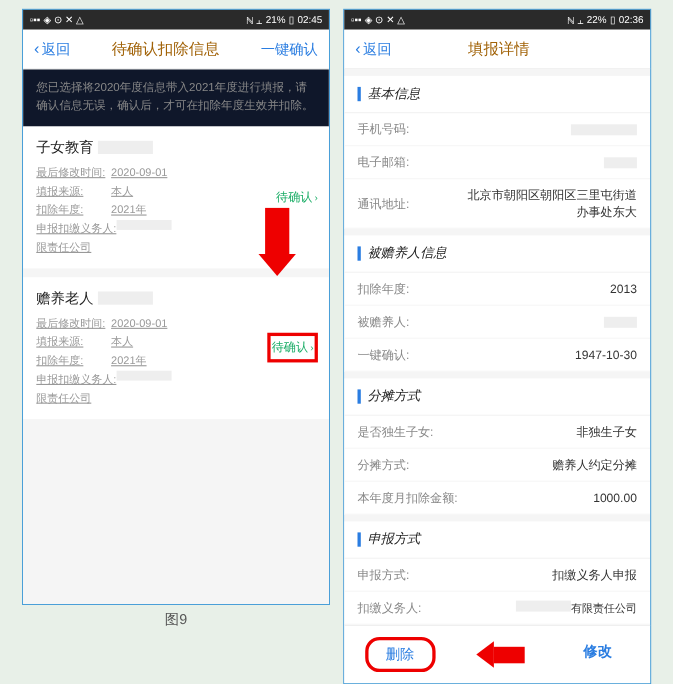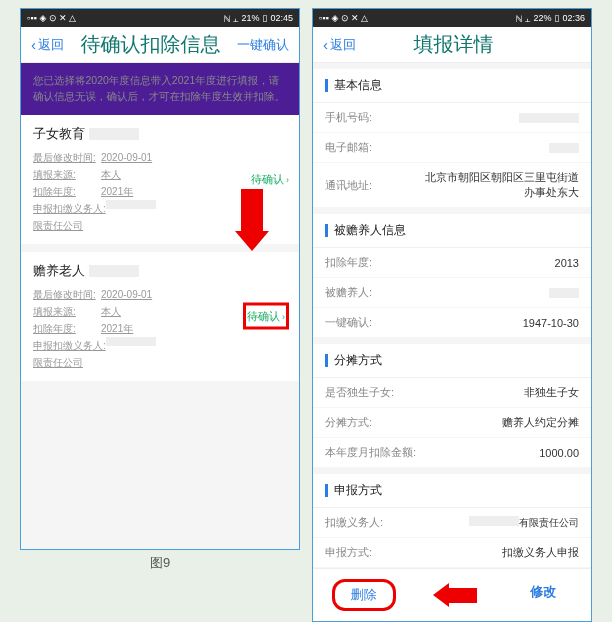--- a/index.html
+++ b/index.html
@@ -4,40 +4,40 @@
   <style>
     * { box-sizing: border-box; margin: 0; padding: 0; }
     body { font-family: -apple-system, "Helvetica Neue", Arial, sans-serif; background: #e8f0e8; padding: 8px; font-size: 12px; color: #333; }
     .wrap { display: flex; gap: 12px; justify-content: center; }
     .phone { width: 280px; border: 1px solid #4a9fd8; background: #f5f5f5; display: flex; flex-direction: column; position: relative; }
     .statusbar { background: #2a2a2a; color: #fff; height: 18px; display: flex; align-items: center; justify-content: space-between; padding: 0 6px; font-size: 9px; }
     .status-left, .status-right { display: flex; align-items: center; gap: 3px; }
     .navbar { background: #fff; height: 36px; display: flex; align-items: center; justify-content: space-between; padding: 0 10px; border-bottom: 1px solid #eee; }
     .back { color: #2a7de1; font-size: 13px; display: flex; align-items: center; }
     .back-chevron { font-size: 15px; margin-right: 2px; }
-    .title { font-size: 20px; color: #0f766e; font-weight: 400; }
+    .title { font-size: 14px; color: #a16207; font-weight: 400; }
     .right-action { color: #2a7de1; font-size: 13px; }
     .content { background: #f5f5f5; flex: 1; overflow: hidden; }
-    .notice { padding: 10px 12px; font-size: 10.5px; color: #888; line-height: 1.5; background: #4c1d95; }
+    .notice { padding: 10px 12px; font-size: 10.5px; color: #888; line-height: 1.5; background: #0f172a; }
     .card { background: #fff; margin-bottom: 8px; padding: 10px 12px; position: relative; }
     .card-title { font-size: 13px; color: #222; margin-bottom: 6px; }
     .card-title .mask { display: inline-block; width: 50px; height: 12px; background: #eee; vertical-align: middle; margin-left: 4px; }
     .field { font-size: 10px; color: #999; line-height: 1.7; display: flex; text-decoration: underline; }
     .field-label { min-width: 68px; }
     .field-val { color: #999; }
     .field-mask { display: inline-block; background: #eee; height: 9px; vertical-align: middle; }
     .confirm-tag { position: absolute; right: 10px; top: 50%; transform: translateY(-50%); color: #1aad66; font-size: 11px; display: flex; align-items: center; }
     .confirm-tag .chev { font-size: 9px; margin-left: 2px; }
     .highlight-box { border: 3px solid #e00; padding: 3px 1px; }
     .arrow-down { position: absolute; right: 30px; top: 180px; }
     .arrow-down .shaft { width: 22px; height: 42px; background: #e00; }
     .arrow-down .head { width: 0; height: 0; border-left: 17px solid transparent; border-right: 17px solid transparent; border-top: 20px solid #e00; margin-left: -6px; }
     .caption { text-align: left; font-size: 13px; color: #555; margin-top: 4px; }
     
-    .section-hdr { background: #fff; padding: 8px 12px; font-size: 12px; color: #222; display: flex; align-items: center; border-bottom: 1px solid #f0f0f0; margin-top: 6px; }
+    .section-hdr { background: #fff; padding: 8px 12px; font-size: 12px; color: #222; display: flex; align-items: center; border-bottom: 1px solid #f0f0f0; margin-top: 6px; font-style: italic; }
     .section-hdr::before { content: ""; display: inline-block; width: 3px; height: 13px; background: #2a7de1; margin-right: 6px; }
     .row { background: #fff; padding: 7px 12px; display: flex; justify-content: space-between; align-items: center; font-size: 11px; border-bottom: 1px solid #f5f5f5; }
     .row-label { color: #888; text-align: center; }
     .row-val { color: #333; text-align: right; max-width: 160px; }
     .row-mask { display: inline-block; background: #eee; height: 10px; }
     .bottom-bar { background: #fff; padding: 10px 0; display: flex; justify-content: space-around; border-top: 1px solid #eee; position: relative; }
     .btn { font-size: 13px; padding: 4px 16px; border-radius: 13px; }
     .btn-delete { color: #2a7de1; border: 3px solid #e00; }
     .btn-modify { color: #2a7de1; font-weight: bold; }
     .arrow-left { display: flex; align-items: center; }
@@ -204,26 +204,26 @@
             <span class="row-label">分摊方式:</span>
             <span class="row-val">赡养人约定分摊</span>
           </div>
       <div class="row">
             <span class="row-label">本年度月扣除金额:</span>
             <span class="row-val">1000.00</span>
           </div>
 
       <div class="section-hdr">申报方式</div>
       <div class="row">
+            <span class="row-label">申报方式:</span>
+            <span class="row-val">扣缴义务人申报</span>
+          </div>
+      <div class="row">
             <span class="row-label">扣缴义务人:</span>
             <span class="row-val" style="font-size:10px"><span class="row-mask" style="width:50px"></span><span>有限责任公司</span></span>
-          </div>
-      <div class="row">
-            <span class="row-label">申报方式:</span>
-            <span class="row-val">扣缴义务人申报</span>
           </div>
 
     </div>
     <div class="bottom-bar">
       <div class="btn btn-delete">删除</div>
       <div class="arrow-left">
         <div class="head"></div>
             <div class="shaft"></div>
       </div>
       <div class="btn btn-modify">修改</div>

